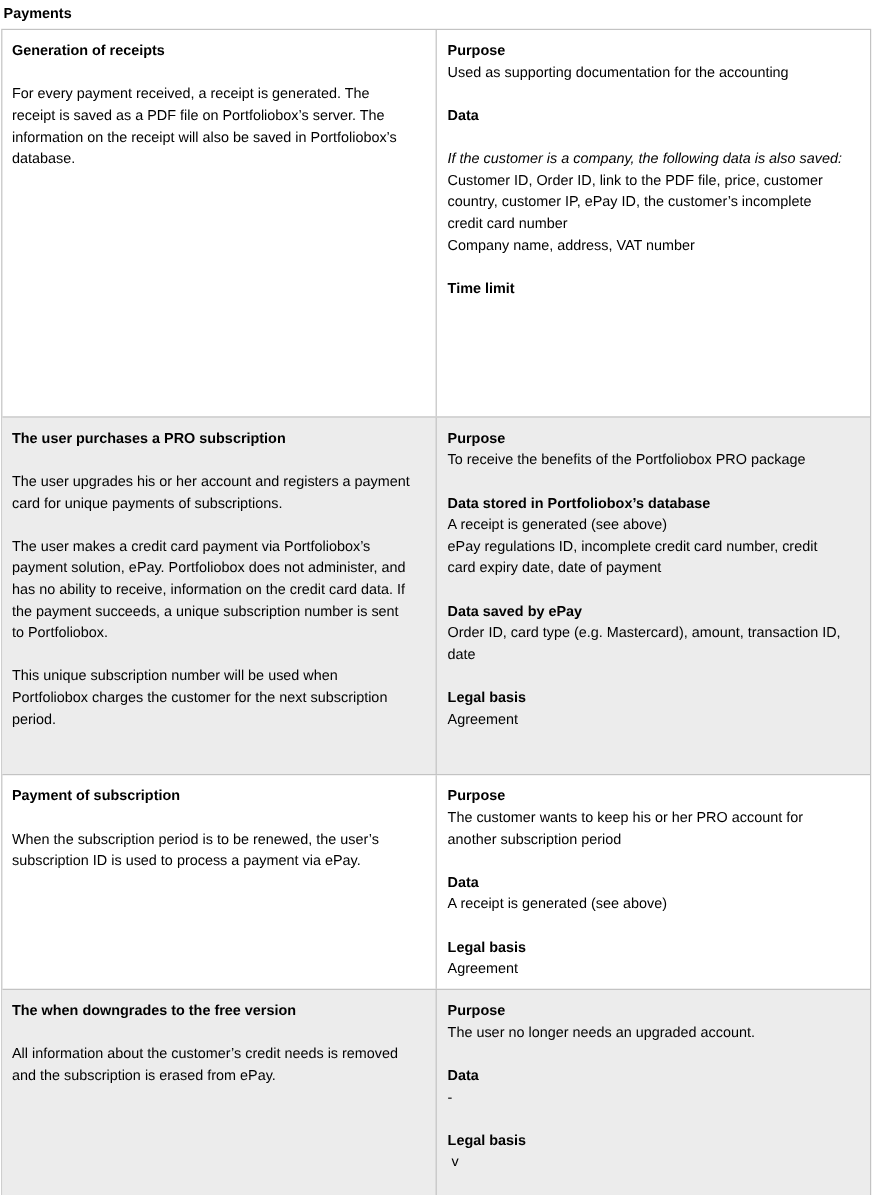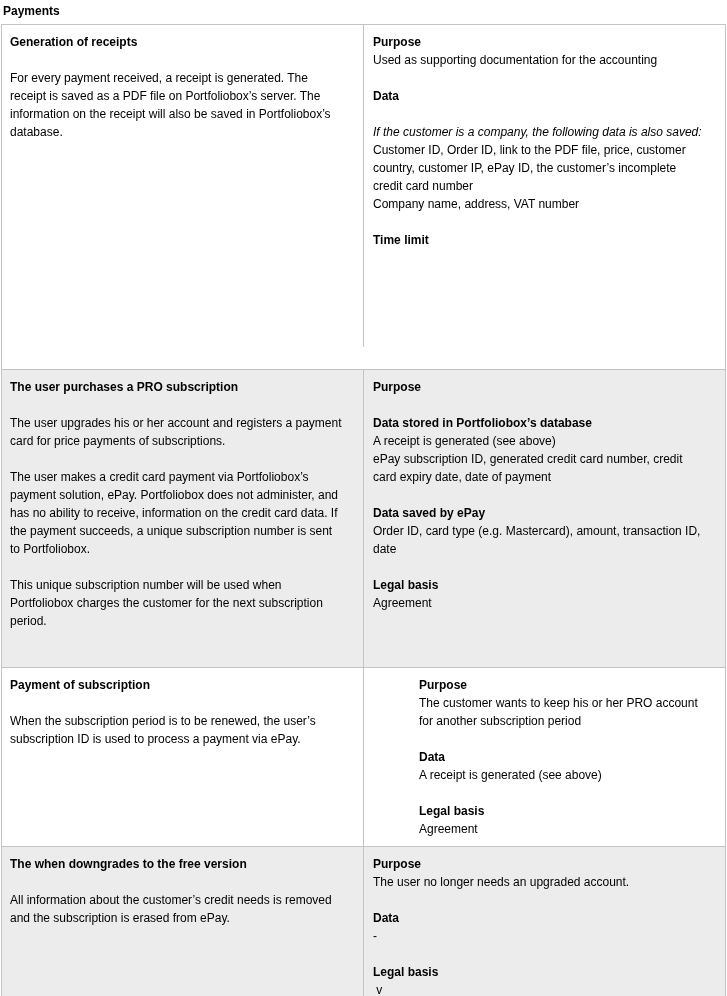--- a/index.html
+++ b/index.html
@@ -35,22 +35,22 @@
   .cell.left {
     width: 362px;
     flex: 0 0 362px;
     border-right: 1px solid #c3c3c3;
   }
   .cell.right {
     flex: 1 1 auto;
     padding-left: 9px;
   }
   .row1 { min-height: 322px; }
-  .row2 { min-height: 298px; margin-top: 22px; }
-  .row3 { min-height: 175px; gap: 46px; }
+  .row2 { min-height: 298px; }
+  .row3 { min-height: 175px; }
   .row4 { min-height: 174px; }
   .para { white-space: pre-wrap; }
   .b { font-weight: bold; }
   .i { font-style: italic; }
   .gap { margin-top: 18px; }
 </style>
 </head>
 <body>
 
 <div class="page-title">Payments</div>
@@ -69,29 +69,30 @@
       <div class="para i gap">If the customer is a company, the following data is also saved:</div>
       <div class="para">Customer ID, Order ID, link to the PDF file, price, customer country, customer IP, ePay ID, the customer’s incomplete credit card number</div>
       <div class="para">Company name, address, VAT number</div>
       <div class="para b gap">Time limit</div>
     </div>
   </div>
 
   <div class="row row2 shaded">
     <div class="cell left">
       <div class="para b">The user purchases a PRO subscription</div>
-      <div class="para gap">The user upgrades his or her account and registers a payment card for price payments of subscriptions.</div>
+      <div class="para gap">The user upgrades his or her account and registers a payment card for unique payments of subscriptions.</div>
       <div class="para gap">The user makes a credit card payment via Portfoliobox’s payment solution, ePay. Portfoliobox does not administer, and has no ability to receive, information on the credit card data. If the payment succeeds, a unique subscription number is sent to Portfoliobox.</div>
       <div class="para gap">This unique subscription number will be used when Portfoliobox charges the customer for the next subscription period.</div>
     </div>
     <div class="cell right">
       <div class="para b">Purpose</div>
+      <div class="para">To receive the benefits of the Portfoliobox PRO package</div>
       <div class="para b gap">Data stored in Portfoliobox’s database</div>
       <div class="para">A receipt is generated (see above)</div>
-      <div class="para">ePay subscription ID, generated credit card number, credit card expiry date, date of payment</div>
+      <div class="para">ePay regulations ID, incomplete credit card number, credit card expiry date, date of payment</div>
       <div class="para b gap">Data saved by ePay</div>
       <div class="para">Order ID, card type (e.g. Mastercard), amount, transaction ID, date</div>
       <div class="para b gap">Legal basis</div>
       <div class="para">Agreement</div>
     </div>
   </div>
 
   <div class="row row3">
     <div class="cell left">
       <div class="para b">Payment of subscription</div>

